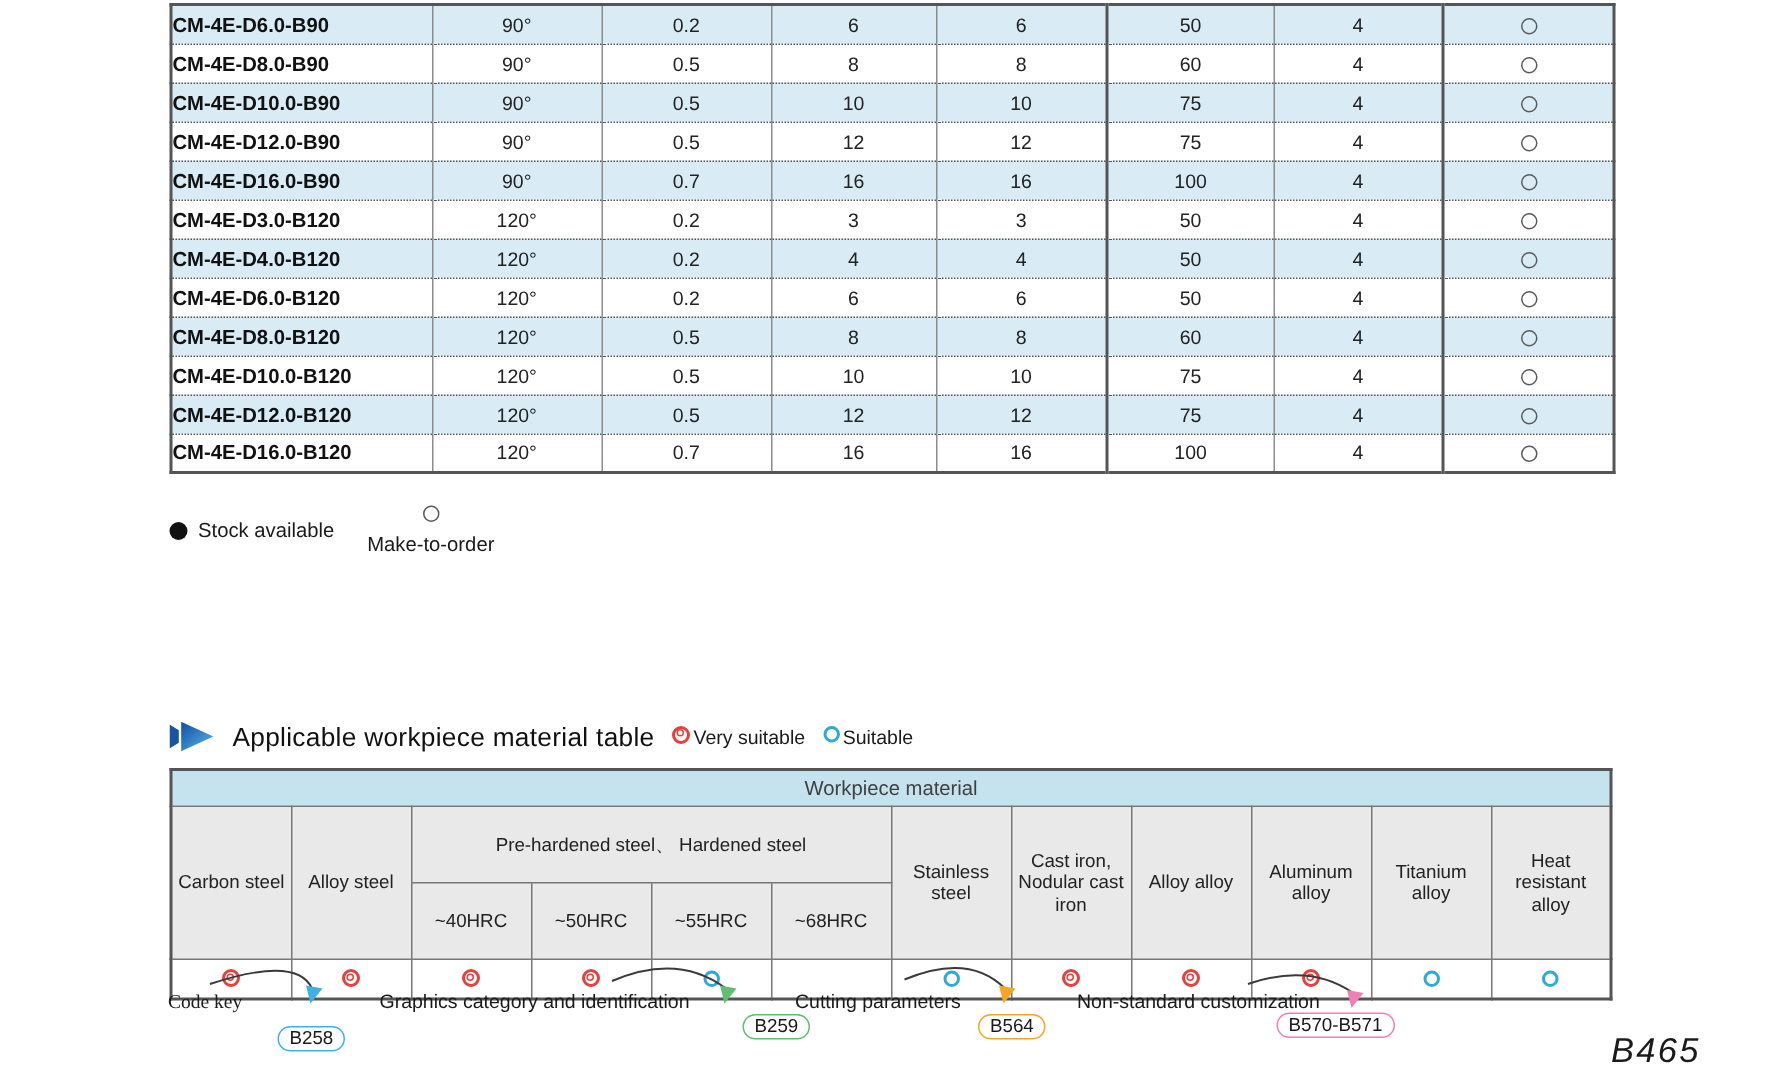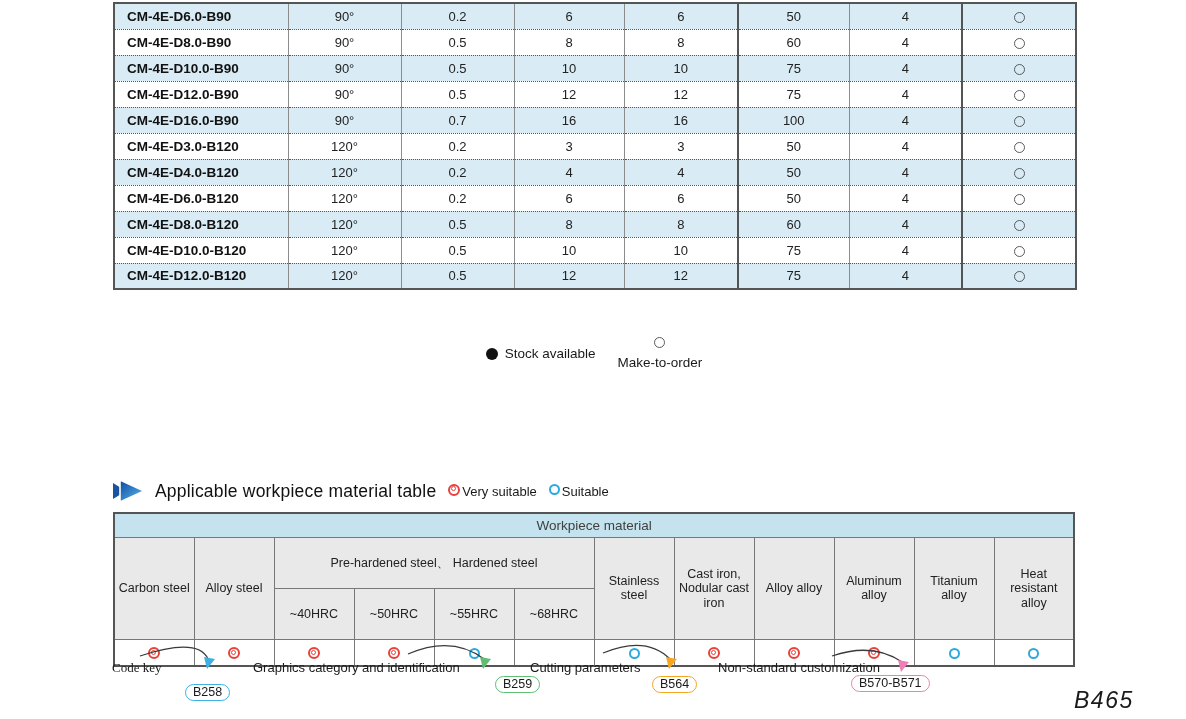--- a/index.html
+++ b/index.html
@@ -6,29 +6,29 @@
   body { background:#ffffff; font-family:"Liberation Sans","DejaVu Sans",sans-serif; color:#1a1a1a; }
   .page { position:relative; width:1186px; height:719px; background:#fff; overflow:hidden; }
 
   
   .ptable-wrap { position:absolute; left:113px; top:2px; }
   table.ptable { border-collapse:collapse; table-layout:fixed; width:962px; border:2px solid #555; }
   table.ptable td { height:26px; font-size:13px; text-align:center; vertical-align:middle;
                     border-right:1px solid #8c8c8c; color:#222; }
   table.ptable tr { border-bottom:1px dotted #555; }
   table.ptable tr:last-child { border-bottom:none; }
-  table.ptable td:first-child { text-align:left; padding-left:12px; font-weight:bold; font-size:13.5px; color:#111; }
+  table.ptable td:first-child { text-align:left; font-weight:bold; font-size:13.5px; color:#111; }
   table.ptable td:nth-child(5), table.ptable td:nth-child(7) { border-right:2px solid #555; }
   table.ptable td:last-child { border-right:none; }
   table.ptable tr.alt { background:#d9ecf6; }
   .circ { display:inline-block; width:11px; height:11px; border:1.5px solid #5a5a5a; border-radius:50%; vertical-align:middle; }
 
   
   .stock-legend { position:absolute; left:113px; top:337px; width:962px; display:flex;
-                  justify-content:center; align-items:center; gap:8px; font-size:13.5px; }
+                  justify-content:flex-start; align-items:center; gap:8px; font-size:13.5px; }
   .stock-legend .item { display:flex; align-items:center; gap:7px; }
   .stock-legend .item + .item { margin-left:14px;flex-direction:column; }
   .dotf { display:inline-block; width:12px; height:12px; background:#111; border-radius:50%; }
 
   
   .sec-head { position:absolute; left:113px; top:478px; height:26px; display:flex; align-items:center; }
   .sec-title { font-size:17.5px; font-weight:normal; color:#111; margin-left:10px; letter-spacing:0.2px; }
   .sec-legend { display:flex; align-items:center; margin-left:12px; gap:12px; font-size:13px; }
   .sec-legend .item { display:flex; align-items:flex-start; gap:2px; }
 
@@ -173,20 +173,30 @@
             <td>4</td>
             <td><span class="circ"></span></td>
           </tr>
           <tr class="alt">
             <td>CM-4E-D12.0-B120</td>
             <td>120°</td>
             <td>0.5</td>
             <td>12</td>
             <td>12</td>
             <td>75</td>
+            <td>4</td>
+            <td><span class="circ"></span></td>
+          </tr>
+          <tr>
+            <td>CM-4E-D16.0-B120</td>
+            <td>120°</td>
+            <td>0.7</td>
+            <td>16</td>
+            <td>16</td>
+            <td>100</td>
             <td>4</td>
             <td><span class="circ"></span></td>
           </tr>
         </tbody>
     </table>
   </div>
 
   <div class="stock-legend">
     <span class="item">
       <span class="dotf"></span>

